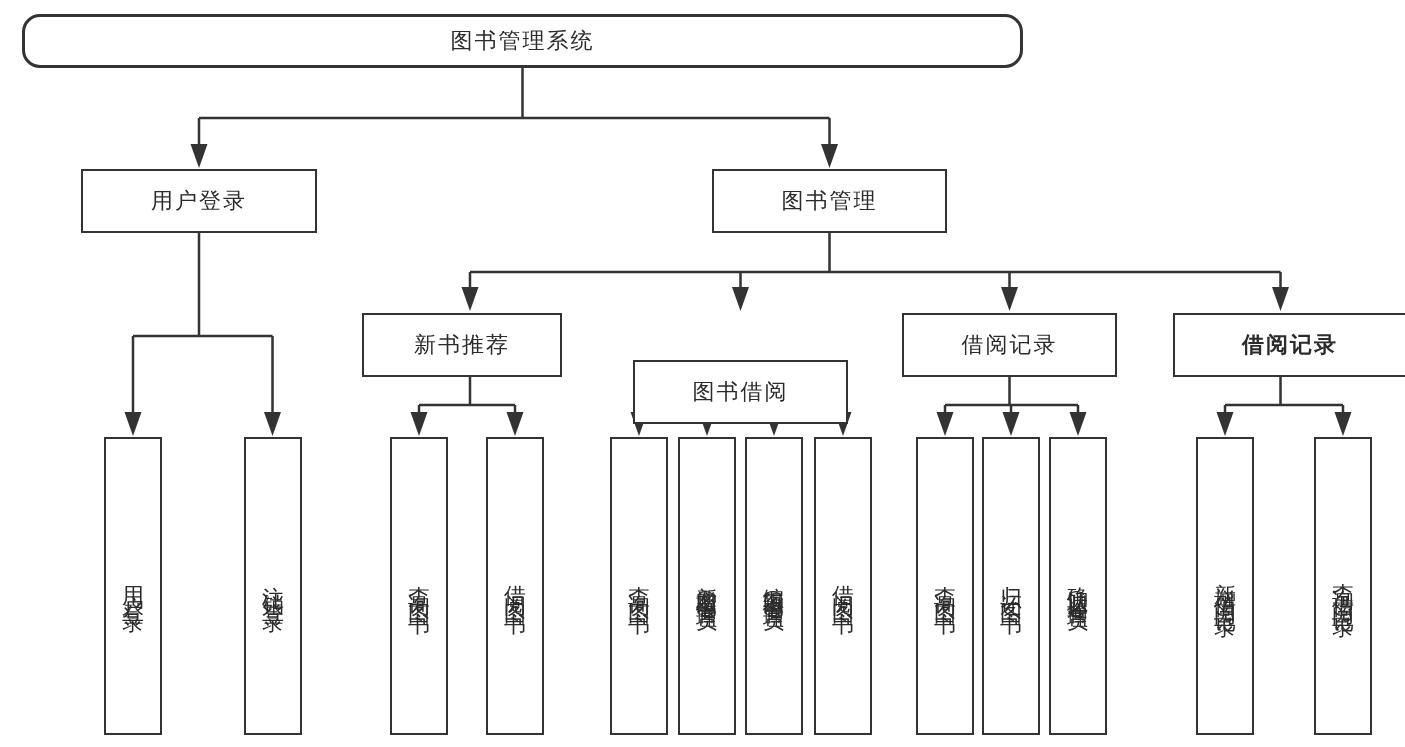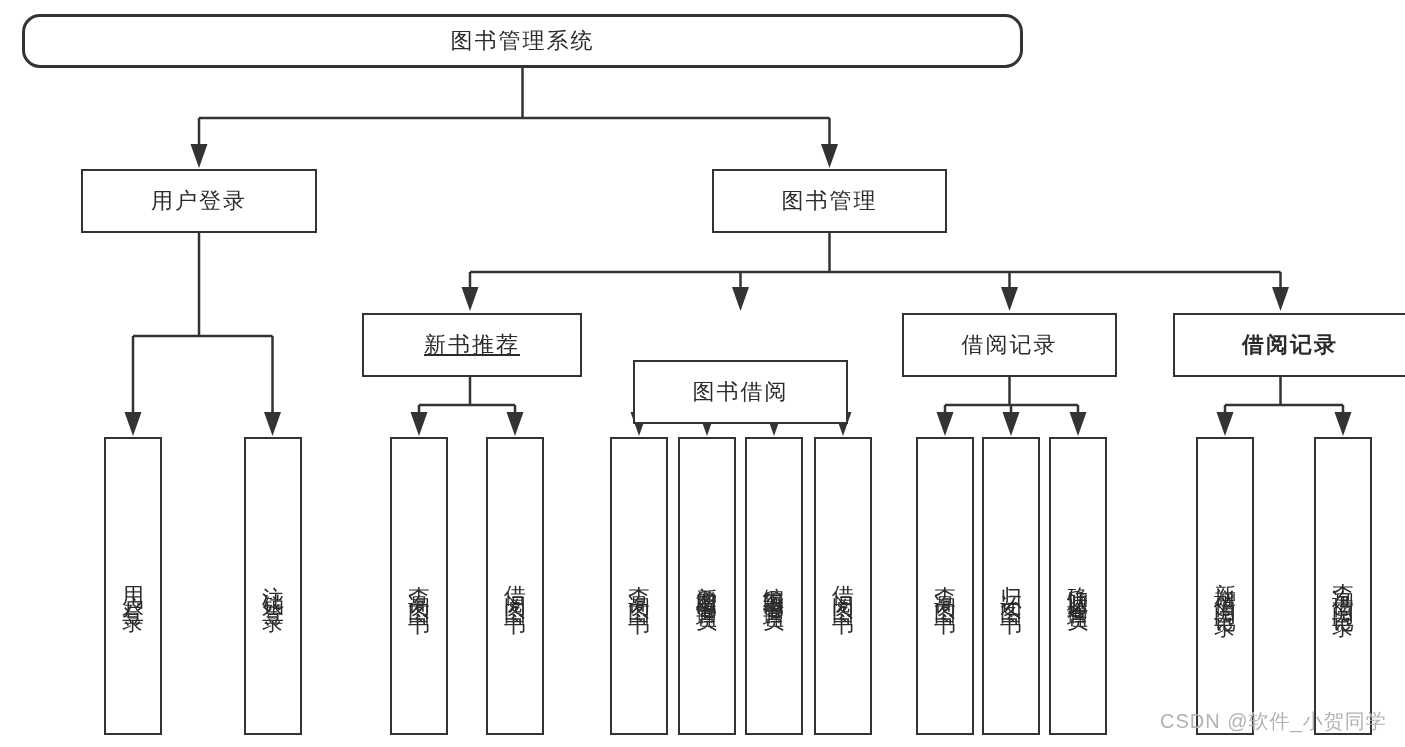--- a/index.html
+++ b/index.html
@@ -74,21 +74,21 @@
     <span>图书管理系统</span>
   </div>
 
   <div class="hbox" style="left:81px;top:169px;width:236px;">
     <span>用户登录</span>
   </div>
   <div class="hbox" style="left:712px;top:169px;width:235px;text-align:right;">
     <span>图书管理</span>
   </div>
 
-  <div class="hbox" style="left:362px;top:313px;width:220px;text-decoration:underline;">
+  <div class="hbox" style="left:362px;top:313px;width:200px;">
     <span>新书推荐</span>
   </div>
   <div class="hbox" style="left:633px;top:313px;width:215px;margin-top:47px;">
     <span>图书借阅</span>
   </div>
   <div class="hbox" style="left:902px;top:313px;width:215px;">
     <span>借阅记录</span>
   </div>
   <div class="hbox" style="left:1173px;top:313px;width:234px;font-weight:bold;">
     <span>借阅记录</span>
@@ -127,14 +127,13 @@
   <div class="vbox" style="left:1049px;">
     <span class="vtext sp10">确认归还（管理员）</span>
   </div>
   <div class="vbox" style="left:1196px;">
     <span class="vtext sp6">新增借阅记录</span>
   </div>
   <div class="vbox" style="left:1314px;">
     <span class="vtext sp6">查询借阅记录</span>
   </div>
 
-  <div class="watermark">CSDN @软件_小贺同学</div>
 </div>
 
 </body></html>

